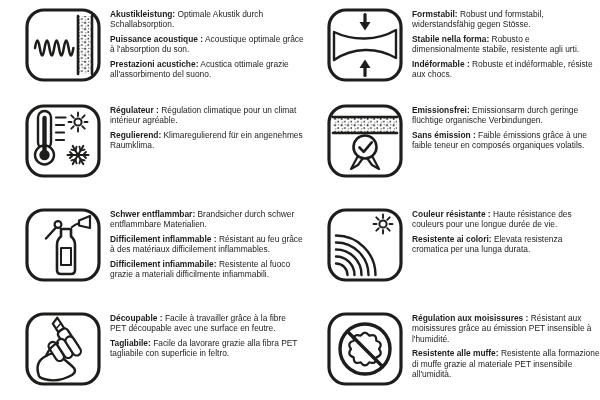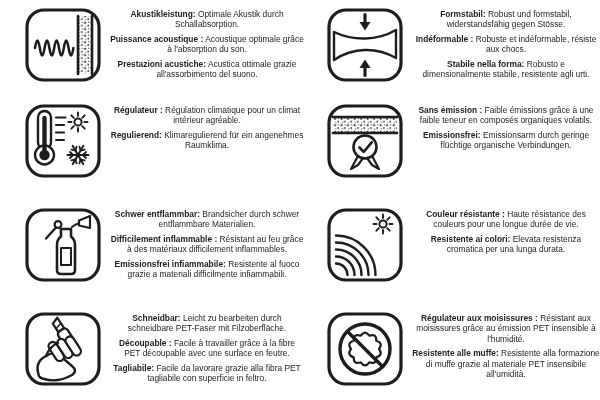--- a/index.html
+++ b/index.html
@@ -1,20 +1,20 @@
 <!DOCTYPE html>
 <html><head>
 <meta charset="utf-8">
 <style>
   html,body{margin:0;padding:0;background:#ffffff;}
   body{font-family:"Liberation Sans",sans-serif;color:#1d1d1b;}
   .sheet{position:relative;width:600px;height:400px;overflow:hidden;box-sizing:border-box;
          padding:8px 0 0 25px;display:grid;grid-template-columns:302px 273px;
          grid-template-rows:96px 104px 104px 88px;background:#fff;}
-  .cell{display:flex;gap:9px;align-items:flex-start;text-align:center;}
+  .cell{display:flex;gap:9px;align-items:flex-start;}
   .ic{width:76px;height:74px;flex:none;display:block;}
   .txt{flex:1;padding-top:1px;max-width:194px;}
   .txt p{margin:0 0 4.5px 0;font-size:8.4px;line-height:10.3px;}
   .txt b{font-weight:bold;}
   .frame{fill:#fff;stroke:#1d1d1b;stroke-width:3.2;}
   .st{stroke:#1d1d1b;stroke-linecap:round;stroke-linejoin:round;fill:none;}
   .fw{fill:#fff;}
   .fb{fill:#1d1d1b;stroke:none;}
   .dot{fill:#1d1d1b;stroke:none;}
 </style>
@@ -58,22 +58,22 @@
       </defs>
       <rect class="frame" x="2" y="2" width="72" height="70" rx="17"></rect>
       <path class="st" stroke-width="2.4" fill="url(#spkB)" d="M7 24 C26 33 50 33 69 22 L69 50 C50 39 26 39 7 52 Z"></path>
       <line class="st" stroke-width="3.2" x1="38" y1="6.5" x2="38" y2="15"></line>
       <polygon class="fb" points="32.5,14 43.5,14 38,22.5"></polygon>
       <line class="st" stroke-width="3.2" x1="38" y1="67.5" x2="38" y2="59"></line>
       <polygon class="fb" points="32.5,60 43.5,60 38,51.5"></polygon>
     </svg>
     <div class="txt">
       <p><b>Formstabil:</b> <span>Robust und formstabil, widerstandsfähig gegen Stösse.</span></p>
+      <p><b>Stabile nella forma:</b> <span>Robusto e dimensionalmente stabile, resistente agli urti.</span></p>
       <p><b>Indéformable :</b> <span>Robuste et indéformable, résiste aux chocs.</span></p>
-      <p><b>Stabile nella forma:</b> <span>Robusto e dimensionalmente stabile, resistente agli urti.</span></p>
     </div>
   </div>
 
   <div class="cell">
     <svg class="ic" viewBox="0 0 76 74">
       <rect class="frame" x="2" y="2" width="72" height="70" rx="17"></rect>
       <rect class="st fw" stroke-width="2.4" x="13" y="7" width="13" height="38" rx="6.5"></rect>
       <circle class="st fw" stroke-width="2.4" cx="19.5" cy="51" r="9.5"></circle>
       <line class="st" stroke-width="4.4" x1="19.5" y1="14" x2="19.5" y2="48"></line>
       <circle class="fb" cx="19.5" cy="51" r="5.2"></circle>
@@ -126,39 +126,39 @@
       <rect class="frame" x="2" y="2" width="72" height="70" rx="17"></rect>
       <rect x="6" y="13" width="64" height="16" fill="url(#spkC)"></rect>
       <line class="st" stroke-width="2.6" x1="6" y1="13" x2="70" y2="13"></line>
       <line class="st" stroke-width="2.6" x1="6" y1="29" x2="70" y2="29"></line>
       <polygon class="st fw" stroke-width="2.2" points="32,50 24,65 31,61 36,54"></polygon>
       <polygon class="st fw" stroke-width="2.2" points="44,50 52,65 45,61 40,54"></polygon>
       <circle class="st fw" stroke-width="2.6" cx="38" cy="43" r="11.5"></circle>
       <path class="st" stroke-width="2.6" d="M32.5 43.5 l4.2 4.3 l8 -9.5"></path>
     </svg>
     <div class="txt">
+      <p><b>Emissionsfrei:</b> <span>Emissionsarm durch geringe flüchtige organische Verbindungen.</span></p>
       <p><b>Sans émission :</b> <span>Faible émissions grâce à une faible teneur en composés organiques volatils.</span></p>
-      <p><b>Emissionsfrei:</b> <span>Emissionsarm durch geringe flüchtige organische Verbindungen.</span></p>
     </div>
   </div>
 
   <div class="cell">
     <svg class="ic" viewBox="0 0 76 74">
       <rect class="frame" x="2" y="2" width="72" height="70" rx="17"></rect>
       <polygon class="st fw" stroke-width="2.2" points="54,12.5 65,8 65,20 54,17.5"></polygon>
       <path class="st" stroke-width="2.2" d="M47 19 C50 16.5 51.5 15.8 54 15.2"></path>
       <circle class="st fw" stroke-width="2.2" cx="33" cy="16.5" r="3.4"></circle>
       <path class="st" stroke-width="2.4" d="M31 19.5 L21 30.5"></path>
       <path class="st fw" stroke-width="2.6" d="M36 21 L46 21 L46 28.5 Q50 31.5 50 37 L50 62 Q50 66 46 66 L36 66 Q32 66 32 62 L32 37 Q32 31.5 36 28.5 Z"></path>
       <rect class="st" stroke-width="2" x="36" y="40" width="10" height="17"></rect>
     </svg>
     <div class="txt">
       <p><b>Schwer entflammbar:</b> <span>Brandsicher durch schwer entflammbare Materialien.</span></p>
       <p><b>Difficilement inflammable :</b> <span>Résistant au feu grâce à des matériaux difficilement inflammables.</span></p>
-      <p><b>Emissionsfrei infiammabile:</b> <span>Resistente al fuoco grazie a materiali difficilmente infiammabili.</span></p>
+      <p><b>Difficilement infiammabile:</b> <span>Resistente al fuoco grazie a materiali difficilmente infiammabili.</span></p>
     </div>
   </div>
 
   <div class="cell">
     <svg class="ic" viewBox="0 0 76 74">
       <rect class="frame" x="2" y="2" width="72" height="70" rx="17"></rect>
       <path class="st" stroke-width="2.4" d="M9 55.5 A11.5 11.5 0 0 1 20.5 67"></path>
       <path class="st" stroke-width="2.4" d="M9 48.5 A18.5 18.5 0 0 1 27.5 67"></path>
       <path class="st" stroke-width="2.4" d="M9 41.5 A25.5 25.5 0 0 1 34.5 67"></path>
       <path class="st" stroke-width="2.4" d="M9 34.5 A32.5 32.5 0 0 1 41.5 67"></path>
@@ -189,32 +189,31 @@
         <polygon class="st fw" stroke-width="2.2" points="36.5,7 43.5,4.5 43.5,17 36.5,17"></polygon>
         <line class="st" stroke-width="1.5" x1="36.5" y1="13" x2="43.5" y2="11"></line>
         <rect class="st fw" stroke-width="2.4" x="34.5" y="17" width="11" height="25" rx="3.5"></rect>
       </g>
       <rect class="st fw" stroke-width="2.2" x="27" y="29" width="8.5" height="21" rx="4.2" transform="rotate(-33 31.2 39.5)"></rect>
       <rect class="st fw" stroke-width="2.2" x="35.5" y="26" width="8.5" height="21" rx="4.2" transform="rotate(-33 39.7 36.5)"></rect>
       <rect class="st fw" stroke-width="2.2" x="44" y="23.5" width="8.5" height="21" rx="4.2" transform="rotate(-33 48.2 34)"></rect>
       <path class="st" stroke-width="2.4" d="M21 44 Q25 34 33 31"></path>
     </svg>
     <div class="txt">
-      <p><b>Schneidbar:</b> <span>Leicht zu bearbeiten durch schneidbare PET-Faser mit Filzoberfläche.</span></p>
       <p><b>Découpable :</b> <span>Facile à travailler grâce à la fibre PET découpable avec une surface en feutre.</span></p>
       <p><b>Tagliabile:</b> <span>Facile da lavorare grazie alla fibra PET tagliabile con superficie in feltro.</span></p>
     </div>
   </div>
 
   <div class="cell">
     <svg class="ic" viewBox="0 0 76 74">
       <rect class="frame" x="2" y="2" width="72" height="70" rx="17"></rect>
       <path class="st fw" stroke-width="2.2" d="M52 37 Q56.5 43 49.3 45.2 Q49.5 52.8 42.3 50.3 Q38 56.5 33.7 50.3 Q26.5 52.8 26.7 45.2 Q19.5 43 24 37 Q19.5 31 26.7 28.8 Q26.5 21.2 33.7 23.7 Q38 17.5 42.3 23.7 Q49.5 21.2 49.3 28.8 Q56.5 31 52 37 Z"></path>
       <circle class="st" stroke-width="3.4" cx="38" cy="37" r="25"></circle>
       <line class="st" stroke-width="3.4" x1="20.5" y1="19.5" x2="55.5" y2="54.5"></line>
     </svg>
     <div class="txt">
-      <p><b>Régulateur aux moisissures :</b> <span>Résistant aux moisissures grâce au émission PET insensible à l'humidité.</span></p>
+      <p><b>Régulation aux moisissures :</b> <span>Résistant aux moisissures grâce au émission PET insensible à l'humidité.</span></p>
       <p><b>Resistente alle muffe:</b> <span>Resistente alla formazione di muffe grazie al materiale PET insensibile all'umidità.</span></p>
     </div>
   </div>
 
 </div>
 
 </body></html>

